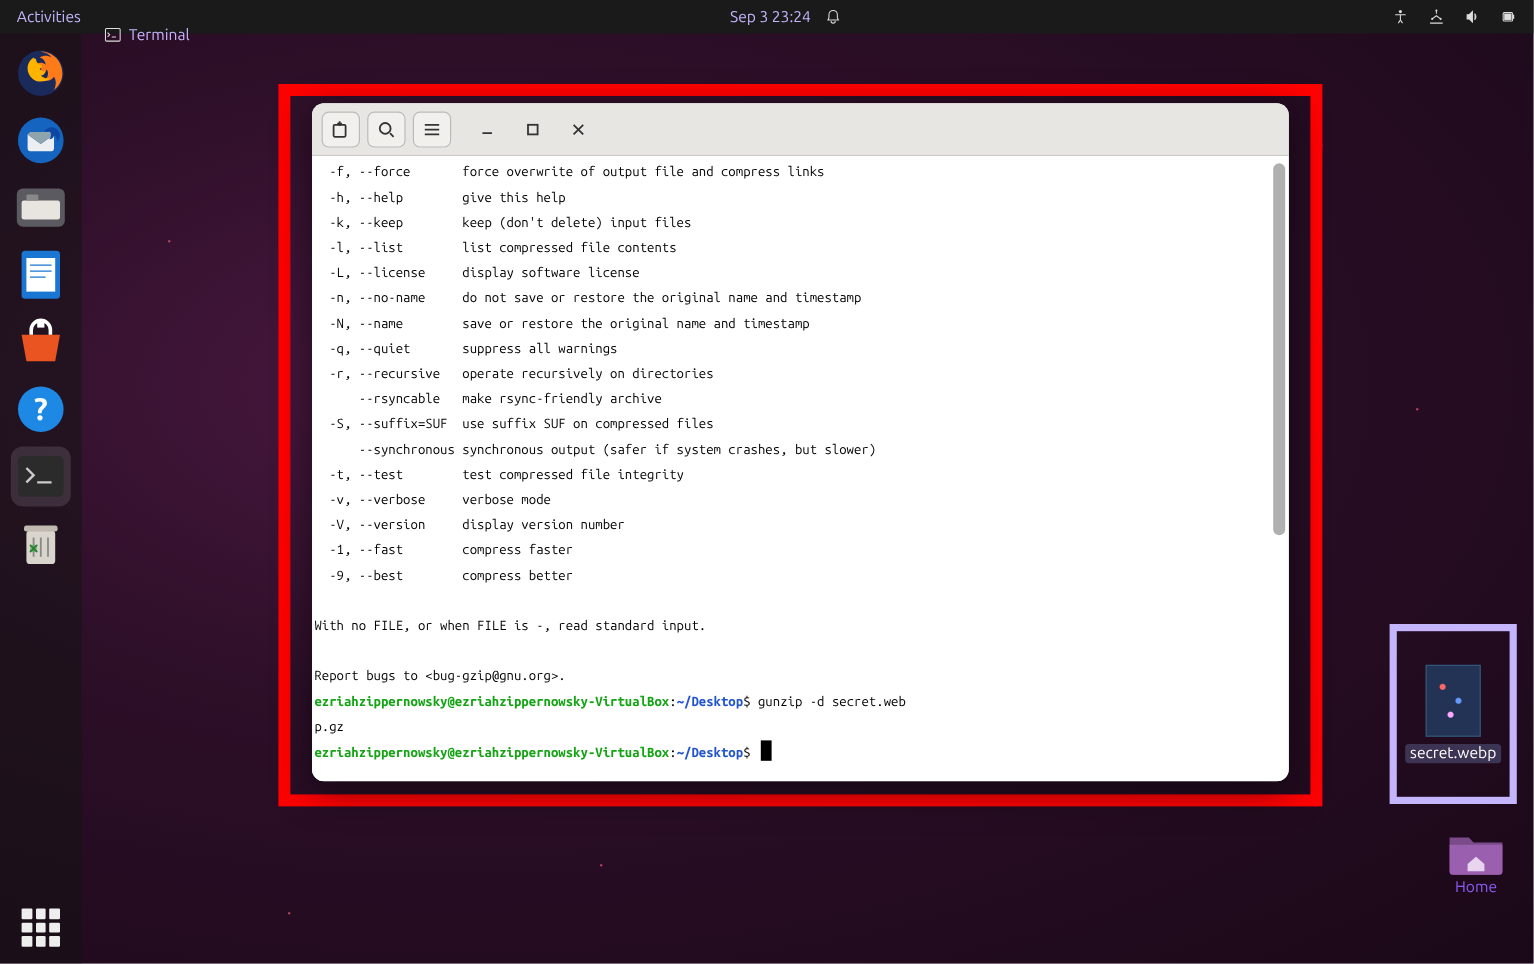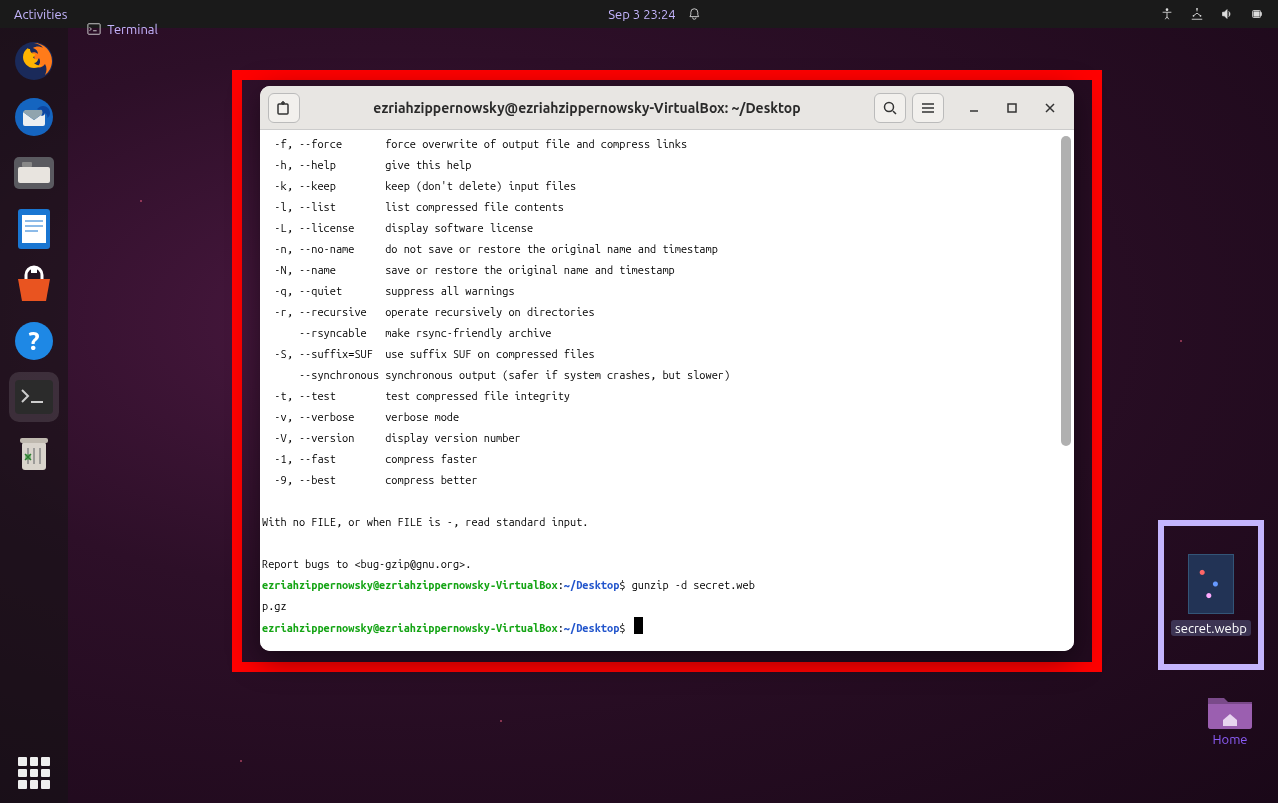--- a/index.html
+++ b/index.html
@@ -241,21 +241,20 @@
 <div class="highlight-box"></div>
 
 <div class="terminal-window">
   <div class="titlebar">
     <div class="tb-btn">
       <svg viewBox="0 0 16 16">
           <rect x="2" y="4" width="10" height="10" rx="1"></rect>
           <path d="M7 1v4M5 3h4"></path>
         </svg>
     </div>
-    <div class="titlebar-title">ezriahzippernowsky@ezriahzippernowsky-VirtualBox: ~/Desktop</div>
     <div class="tb-btn">
       <svg viewBox="0 0 16 16">
           <circle cx="7" cy="7" r="4.5"></circle>
           <path d="M11 11l3 3"></path>
         </svg>
     </div>
     <div class="tb-btn">
       <svg viewBox="0 0 16 16">
           <path d="M2 4h12M2 8h12M2 12h12"></path>
         </svg>

